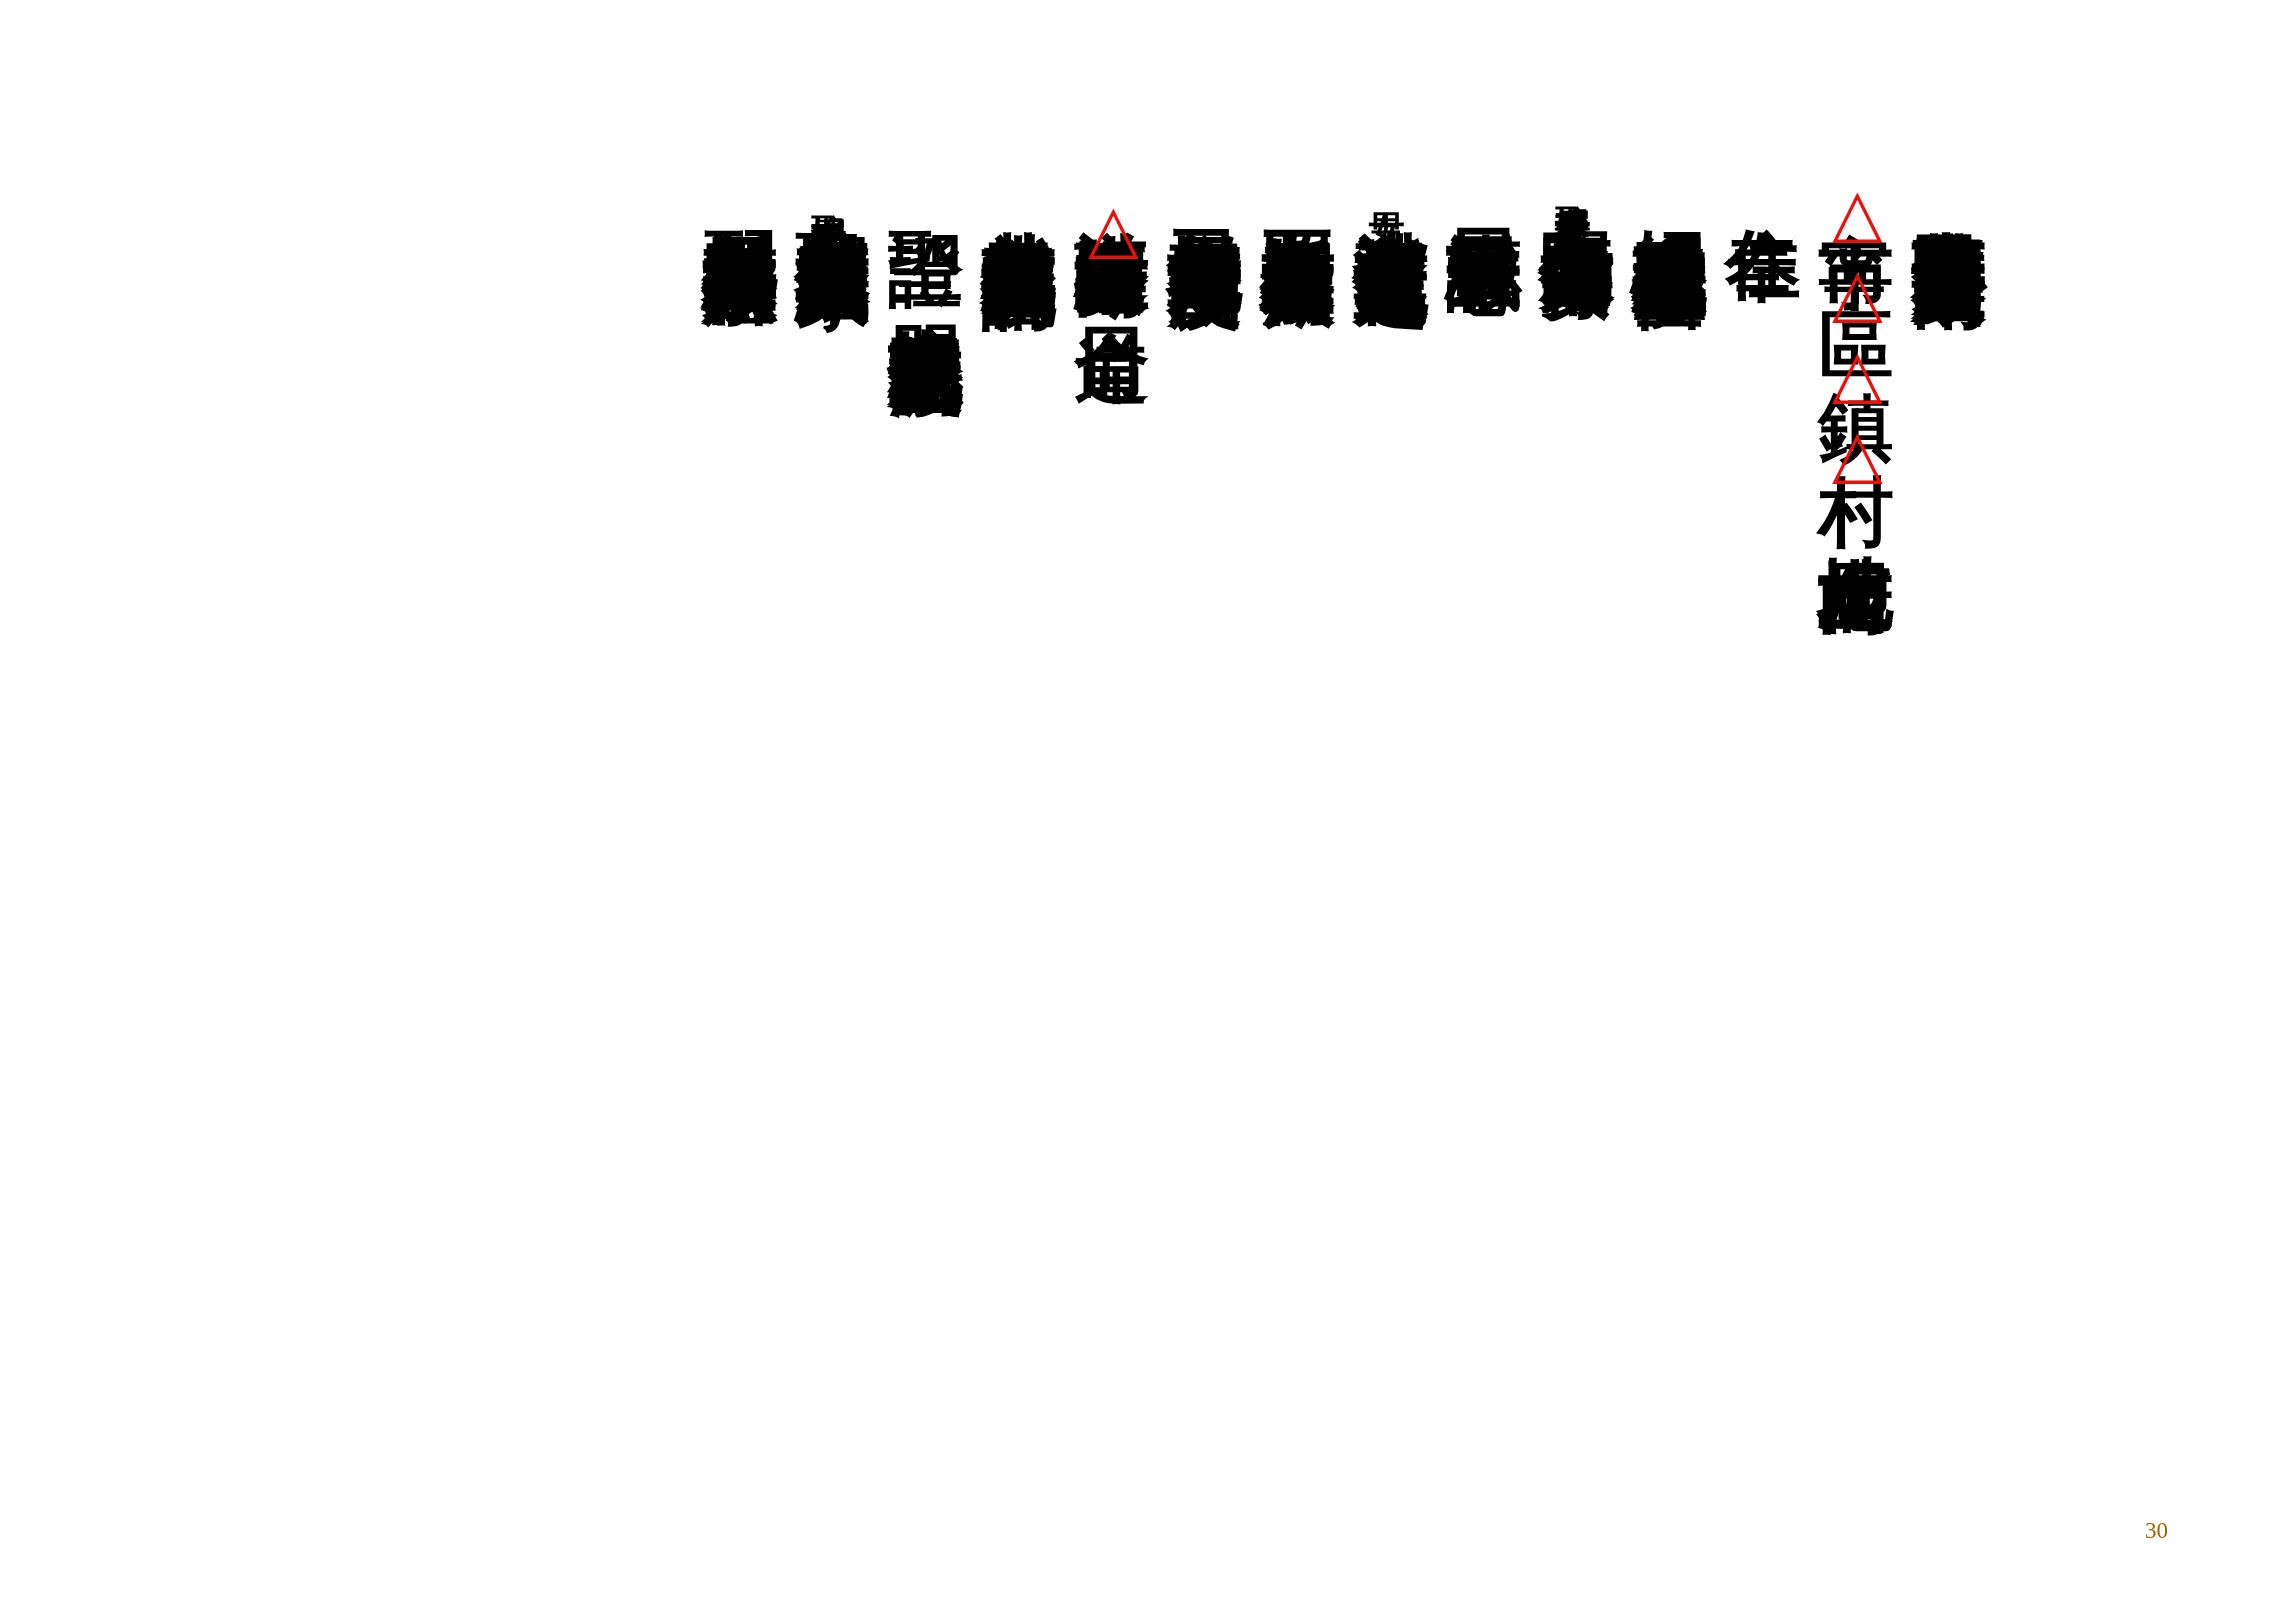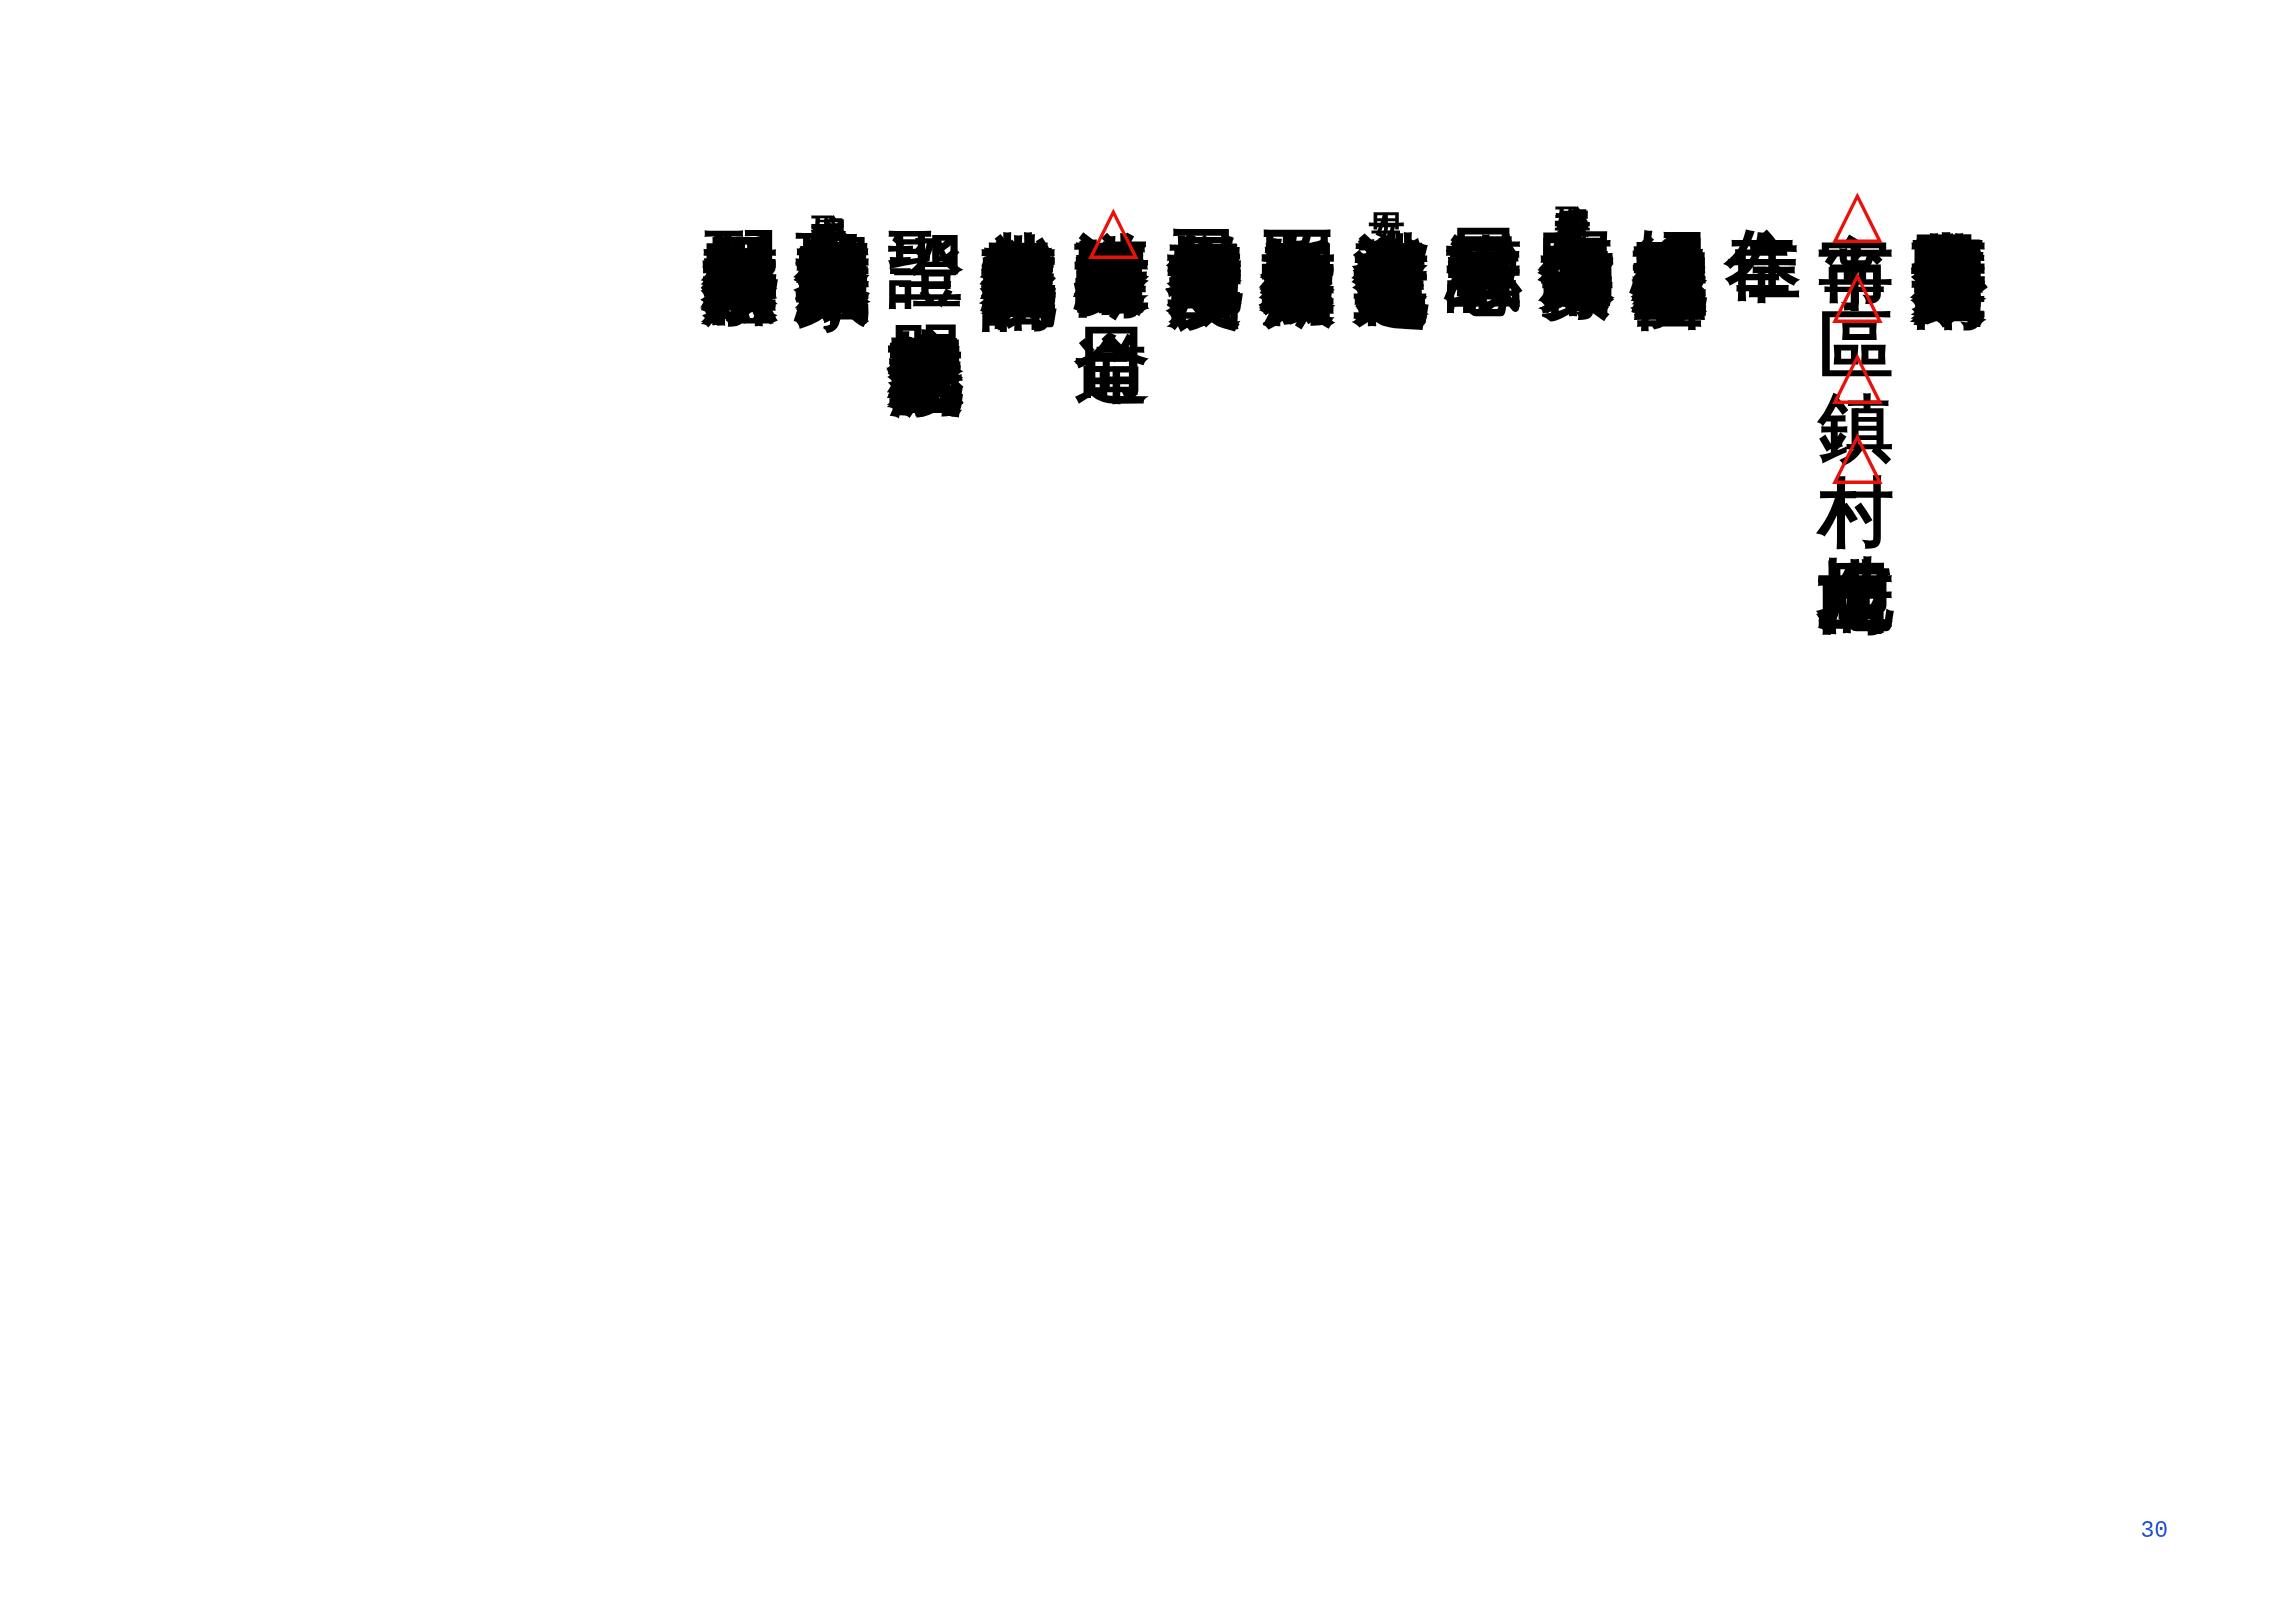--- a/index.html
+++ b/index.html
@@ -77,23 +77,23 @@
   }
 
   .side.pair {
     transform: translateX(-27px);
   }
 
   #page-number {
     position: absolute;
     right: 125px;
     bottom: 77px;
-    font-family: Liberation Mono, monospace;
+    font-family: Liberation Serif, serif;
     font-size: 23px;
-    color: #1d4ed8;
+    color: #a16207;
   }
 </style>
 </head>
 <body>
 
 <div id="page">
 
   <div id="columns">
 
     <div class="col">

